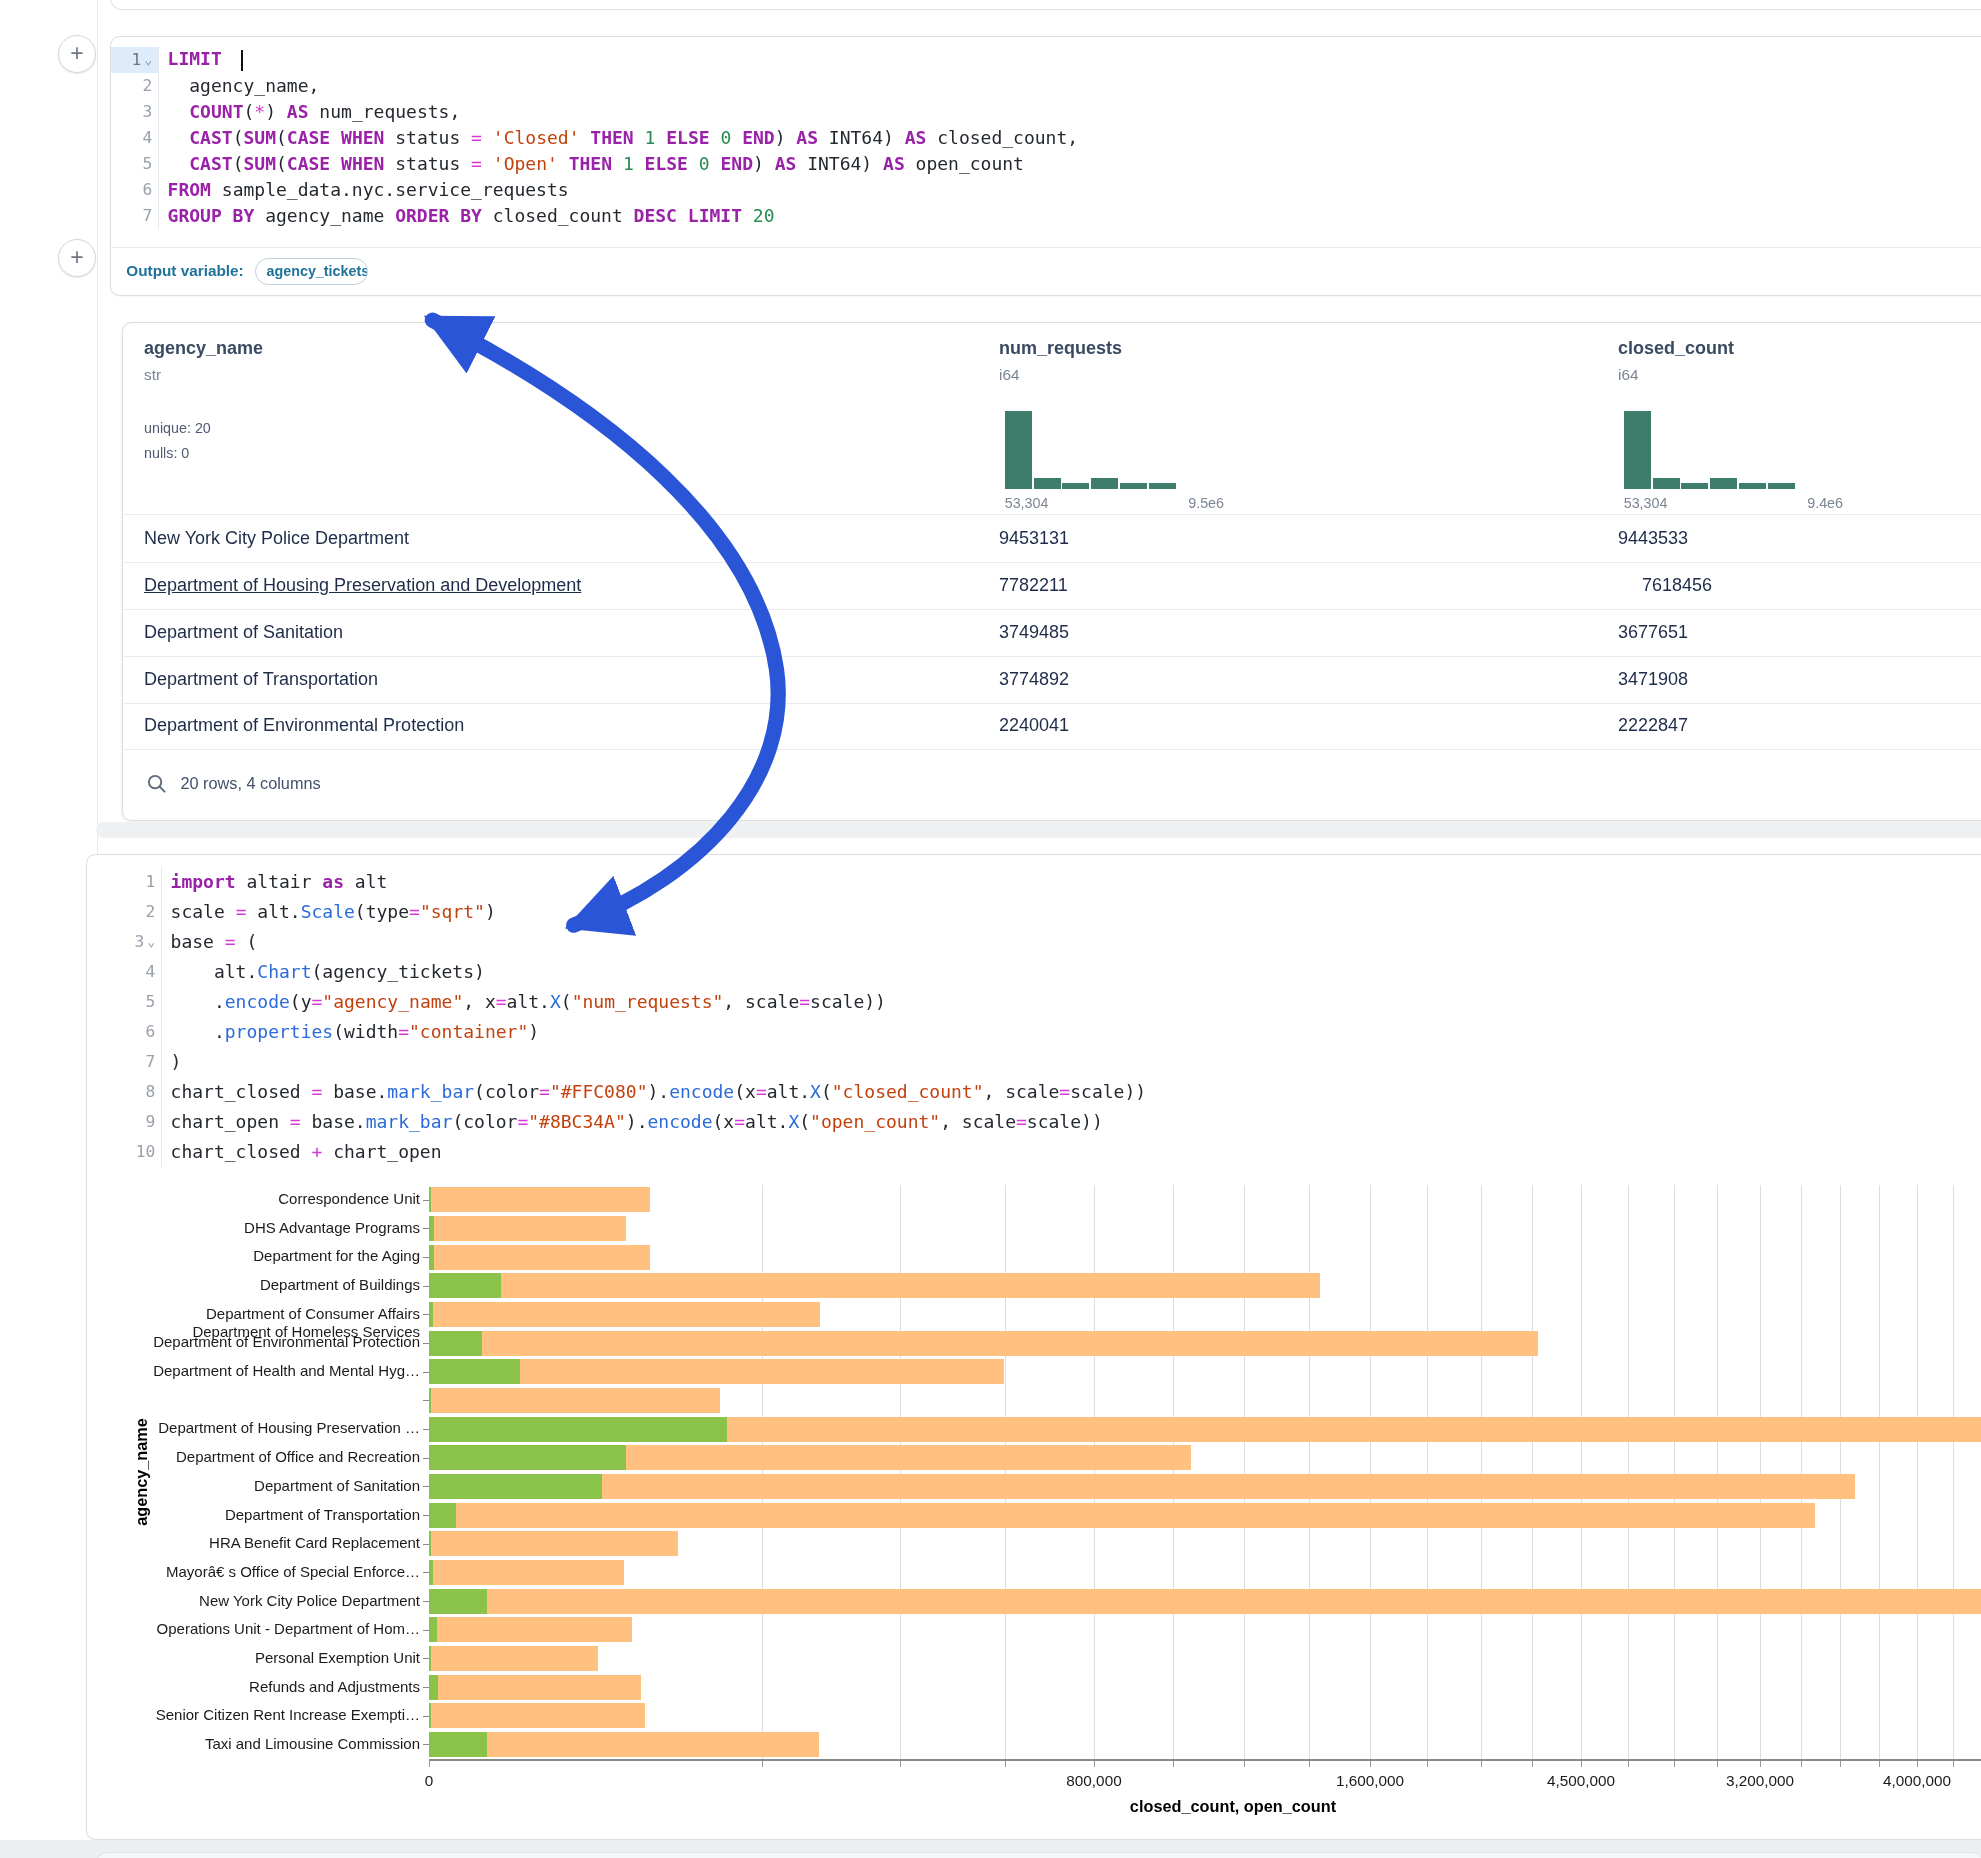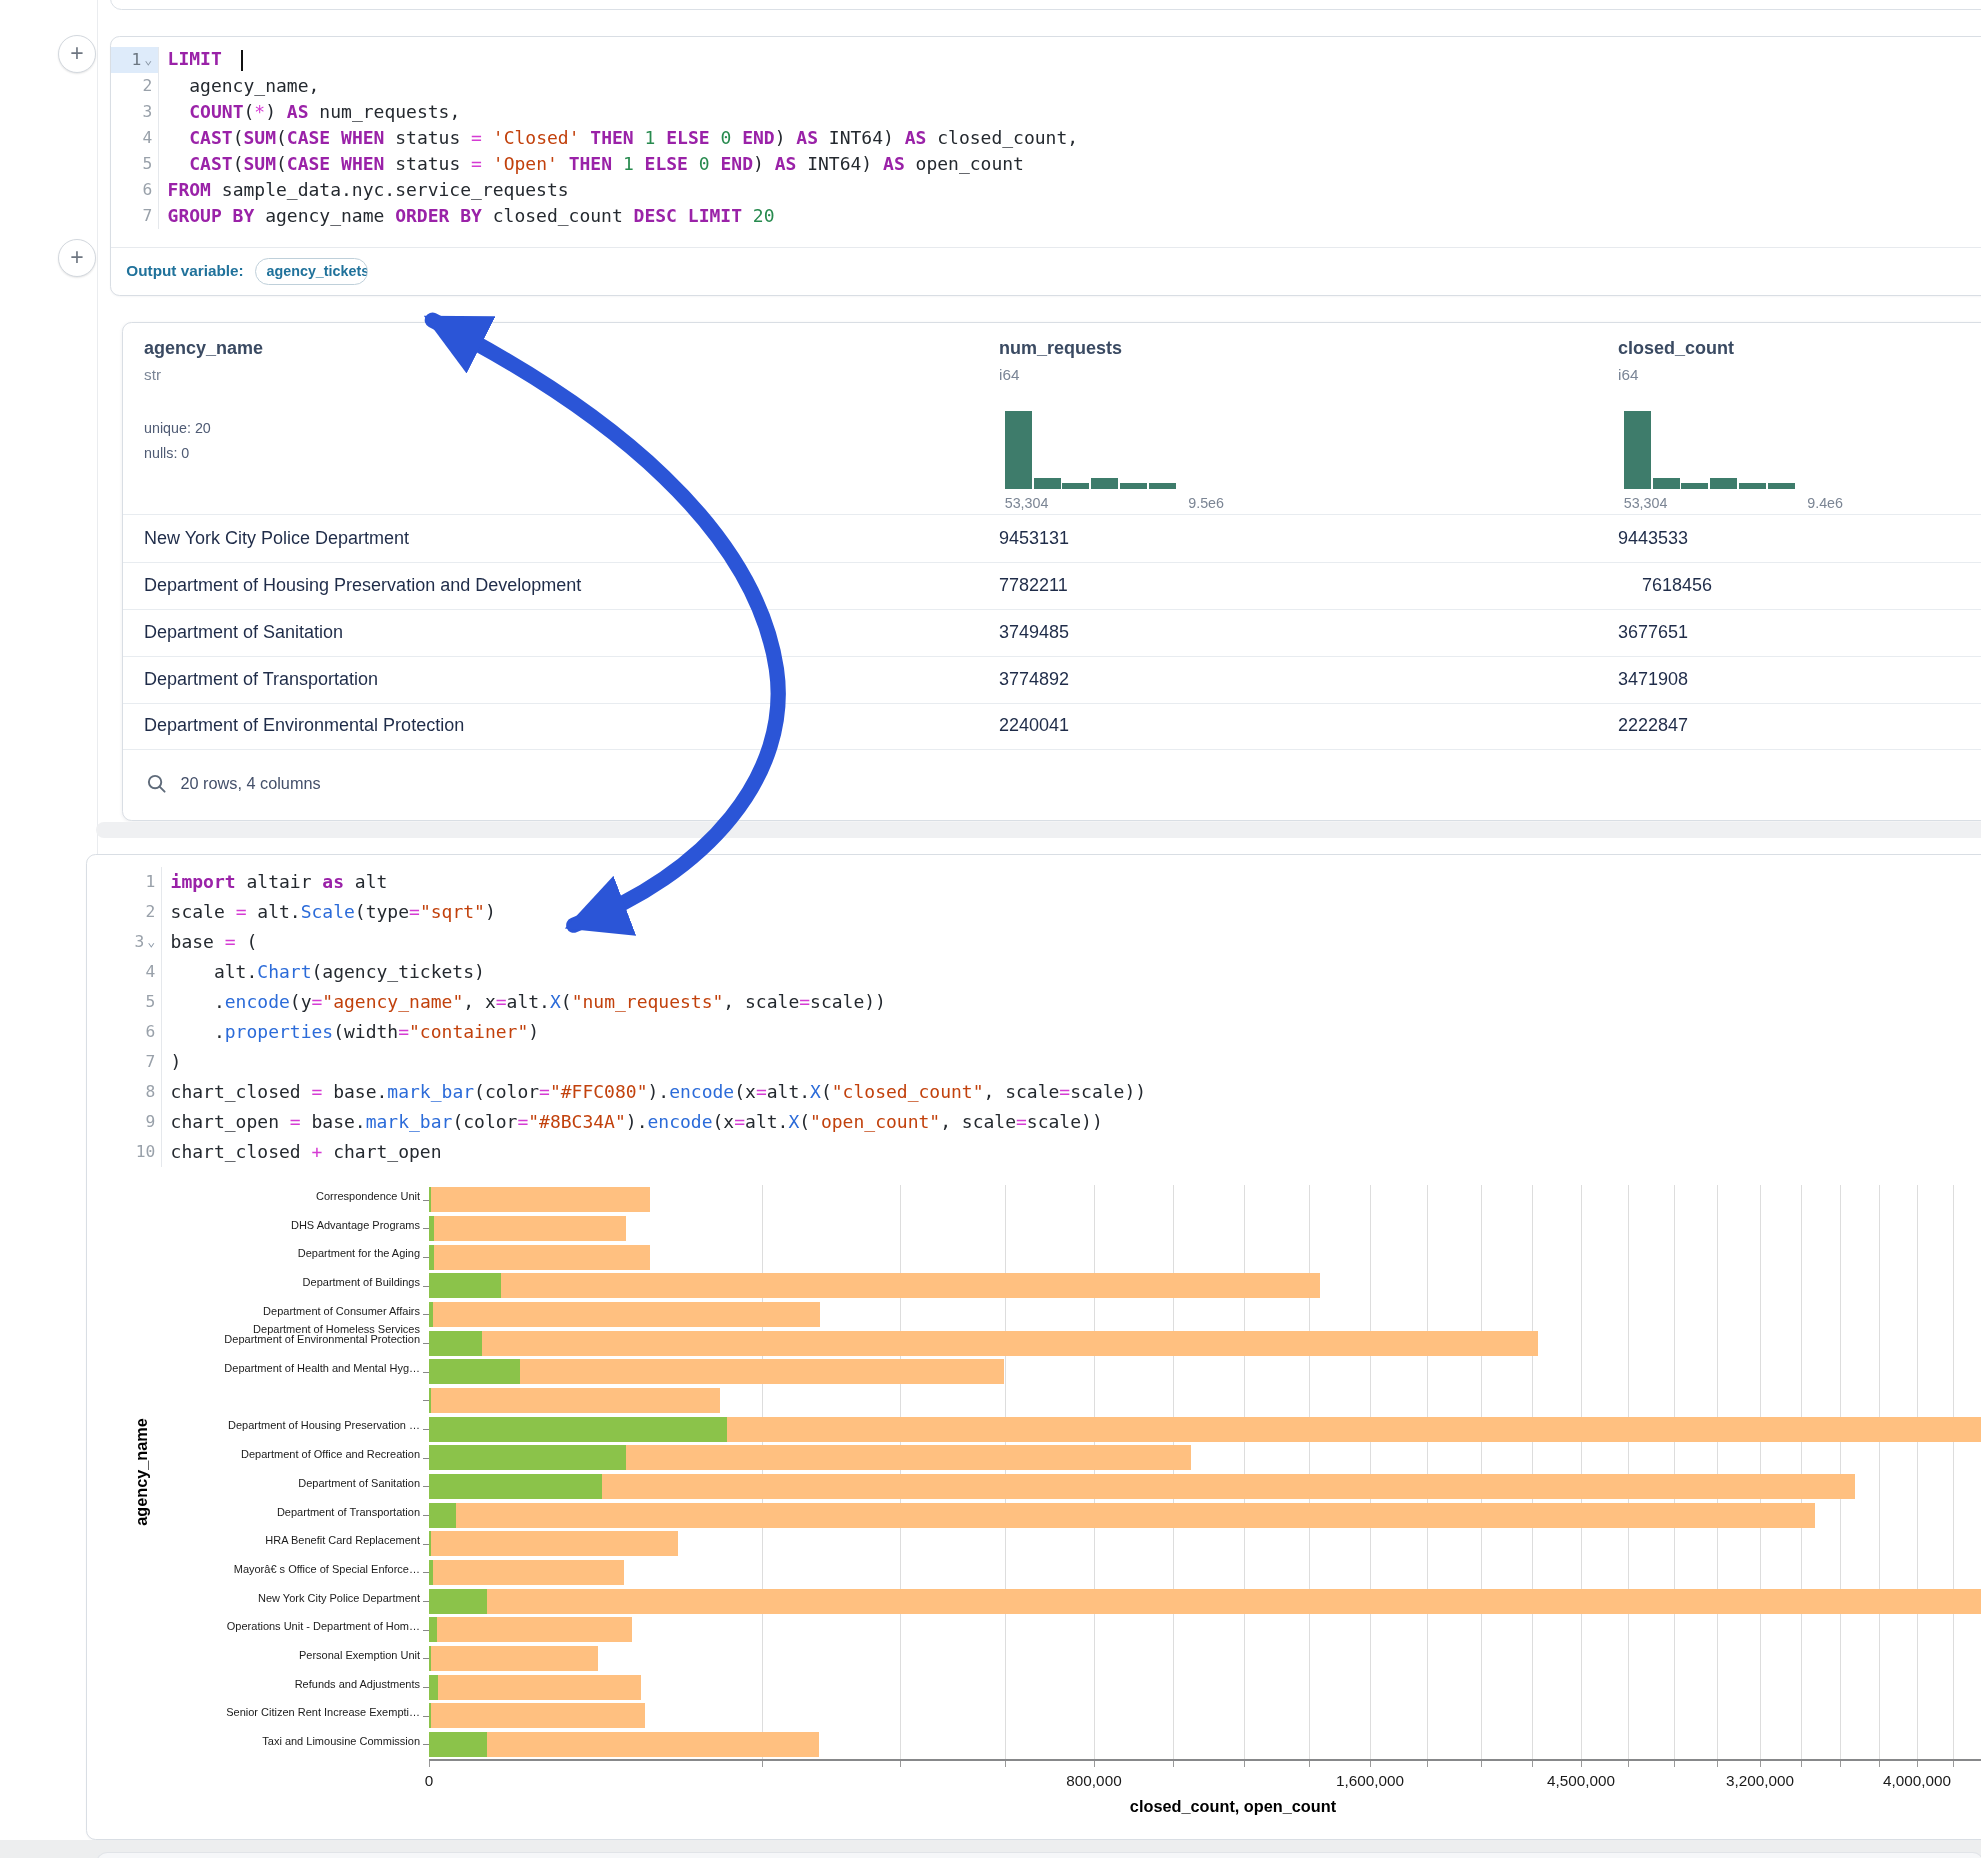--- a/index.html
+++ b/index.html
@@ -54,21 +54,21 @@
   #thead-divider{left:0;top:191px;width:100%;height:1px;background:#e8ecf0;}
   .trow{position:absolute;left:0;width:100%;height:47px;border-bottom:1px solid #e8ecf0;}
   .trow .cell{position:absolute;top:13.4px;font-size:18px;color:#1f2c49;white-space:nowrap;}
   #tfoot{position:absolute;left:0;top:425px;width:100%;height:71px;display:flex;align-items:center;}
   #tfoot svg{margin-left:23px;}
   #tfoot span{margin-left:13.4px;font-size:16.3px;color:#44506a;}
   
   #chart-layer{left:0;top:0;width:1982px;height:1858px;pointer-events:none;}
   .grid-v{position:absolute;width:1px;background:#dddddd;}
   .bar{position:absolute;height:25px;}
-  .ylab{position:absolute;width:315px;text-align:right;font-size:11px;color:#1b1b1b;white-space:nowrap;}
+  .ylab{position:absolute;width:315px;text-align:right;font-size:15px;color:#1b1b1b;white-space:nowrap;}
   .ytick{position:absolute;width:5.7px;height:1px;background:#888;}
   .xtick{position:absolute;width:1px;height:5.7px;background:#999;}
   .xlab{position:absolute;font-size:15.3px;color:#1a1a1a;transform:translateX(-50%);}
   #x-domain{position:absolute;height:1.9px;background:#87888a;}
   .axis-title{position:absolute;font-size:16.3px;font-weight:bold;color:#000;}
   
   #mid-band{left:96px;top:822px;width:1886px;height:16.3px;background:#eff0f2;border-radius:8.6px 0 0 8.6px;}
   #bottom-gray{left:0;top:1840px;width:1982px;height:18px;background:#edeeef;}
   #next-cell-top{left:96px;top:1852px;width:1886px;height:9.6px;background:#f6f7f9;
     border:1px solid #e1e4e8;border-radius:11.5px 11.5px 0 0;}
@@ -175,21 +175,21 @@
       </div>
     </div>
   <div class="abs" id="thead-divider"></div>
   <div id="table-rows">
       <div class="trow" style="top: 192px;">
         <div class="cell" style="left: 21px;">New York City Police Department</div>
         <div class="cell" style="left: 876px;">9453131</div>
         <div class="cell" style="left: 1495px;">9443533</div>
       </div>
       <div class="trow" style="top: 239px;">
-        <div class="cell" style="left: 21px;">Department of Housing Preservation and Development</div>
+        <div class="cell" style="left: 21px; text-decoration: underline;">Department of Housing Preservation and Development</div>
         <div class="cell" style="left: 876px;">7782211</div>
         <div class="cell" style="left: 1495px; margin-left: 24px;">7618456</div>
       </div>
       <div class="trow" style="top: 286px;">
         <div class="cell" style="left: 21px;">Department of Sanitation</div>
         <div class="cell" style="left: 876px;">3749485</div>
         <div class="cell" style="left: 1495px;">3677651</div>
       </div>
       <div class="trow" style="top: 333px;">
         <div class="cell" style="left: 21px;">Department of Transportation</div>

